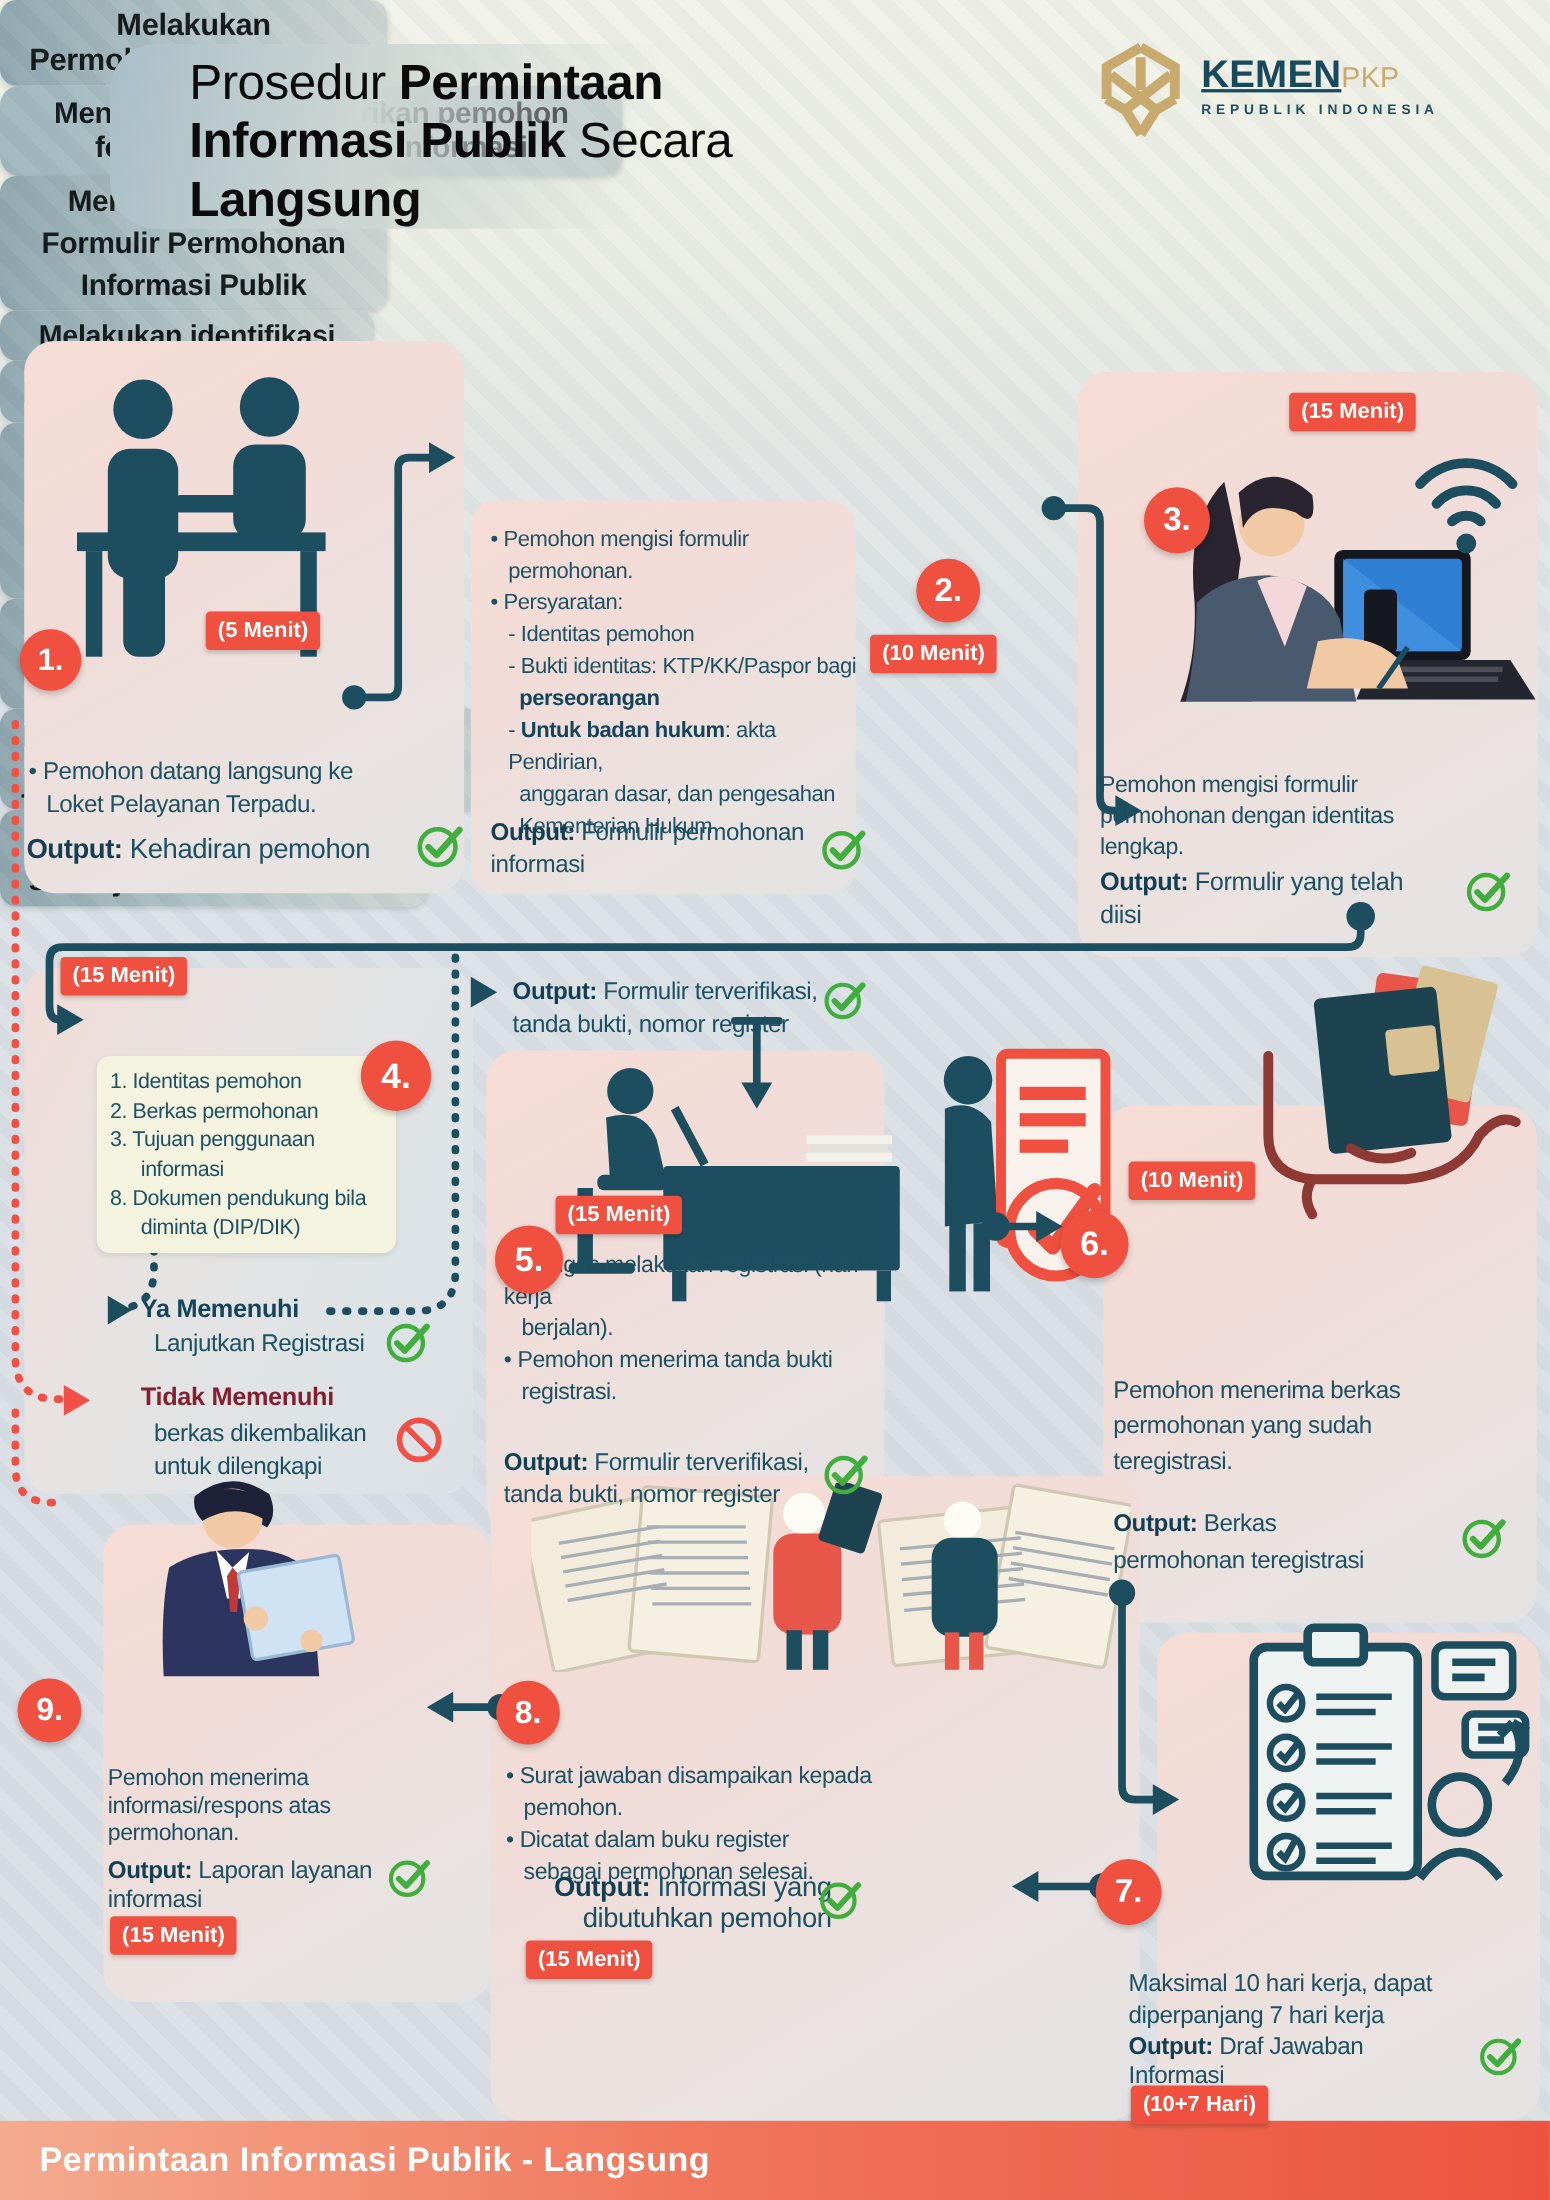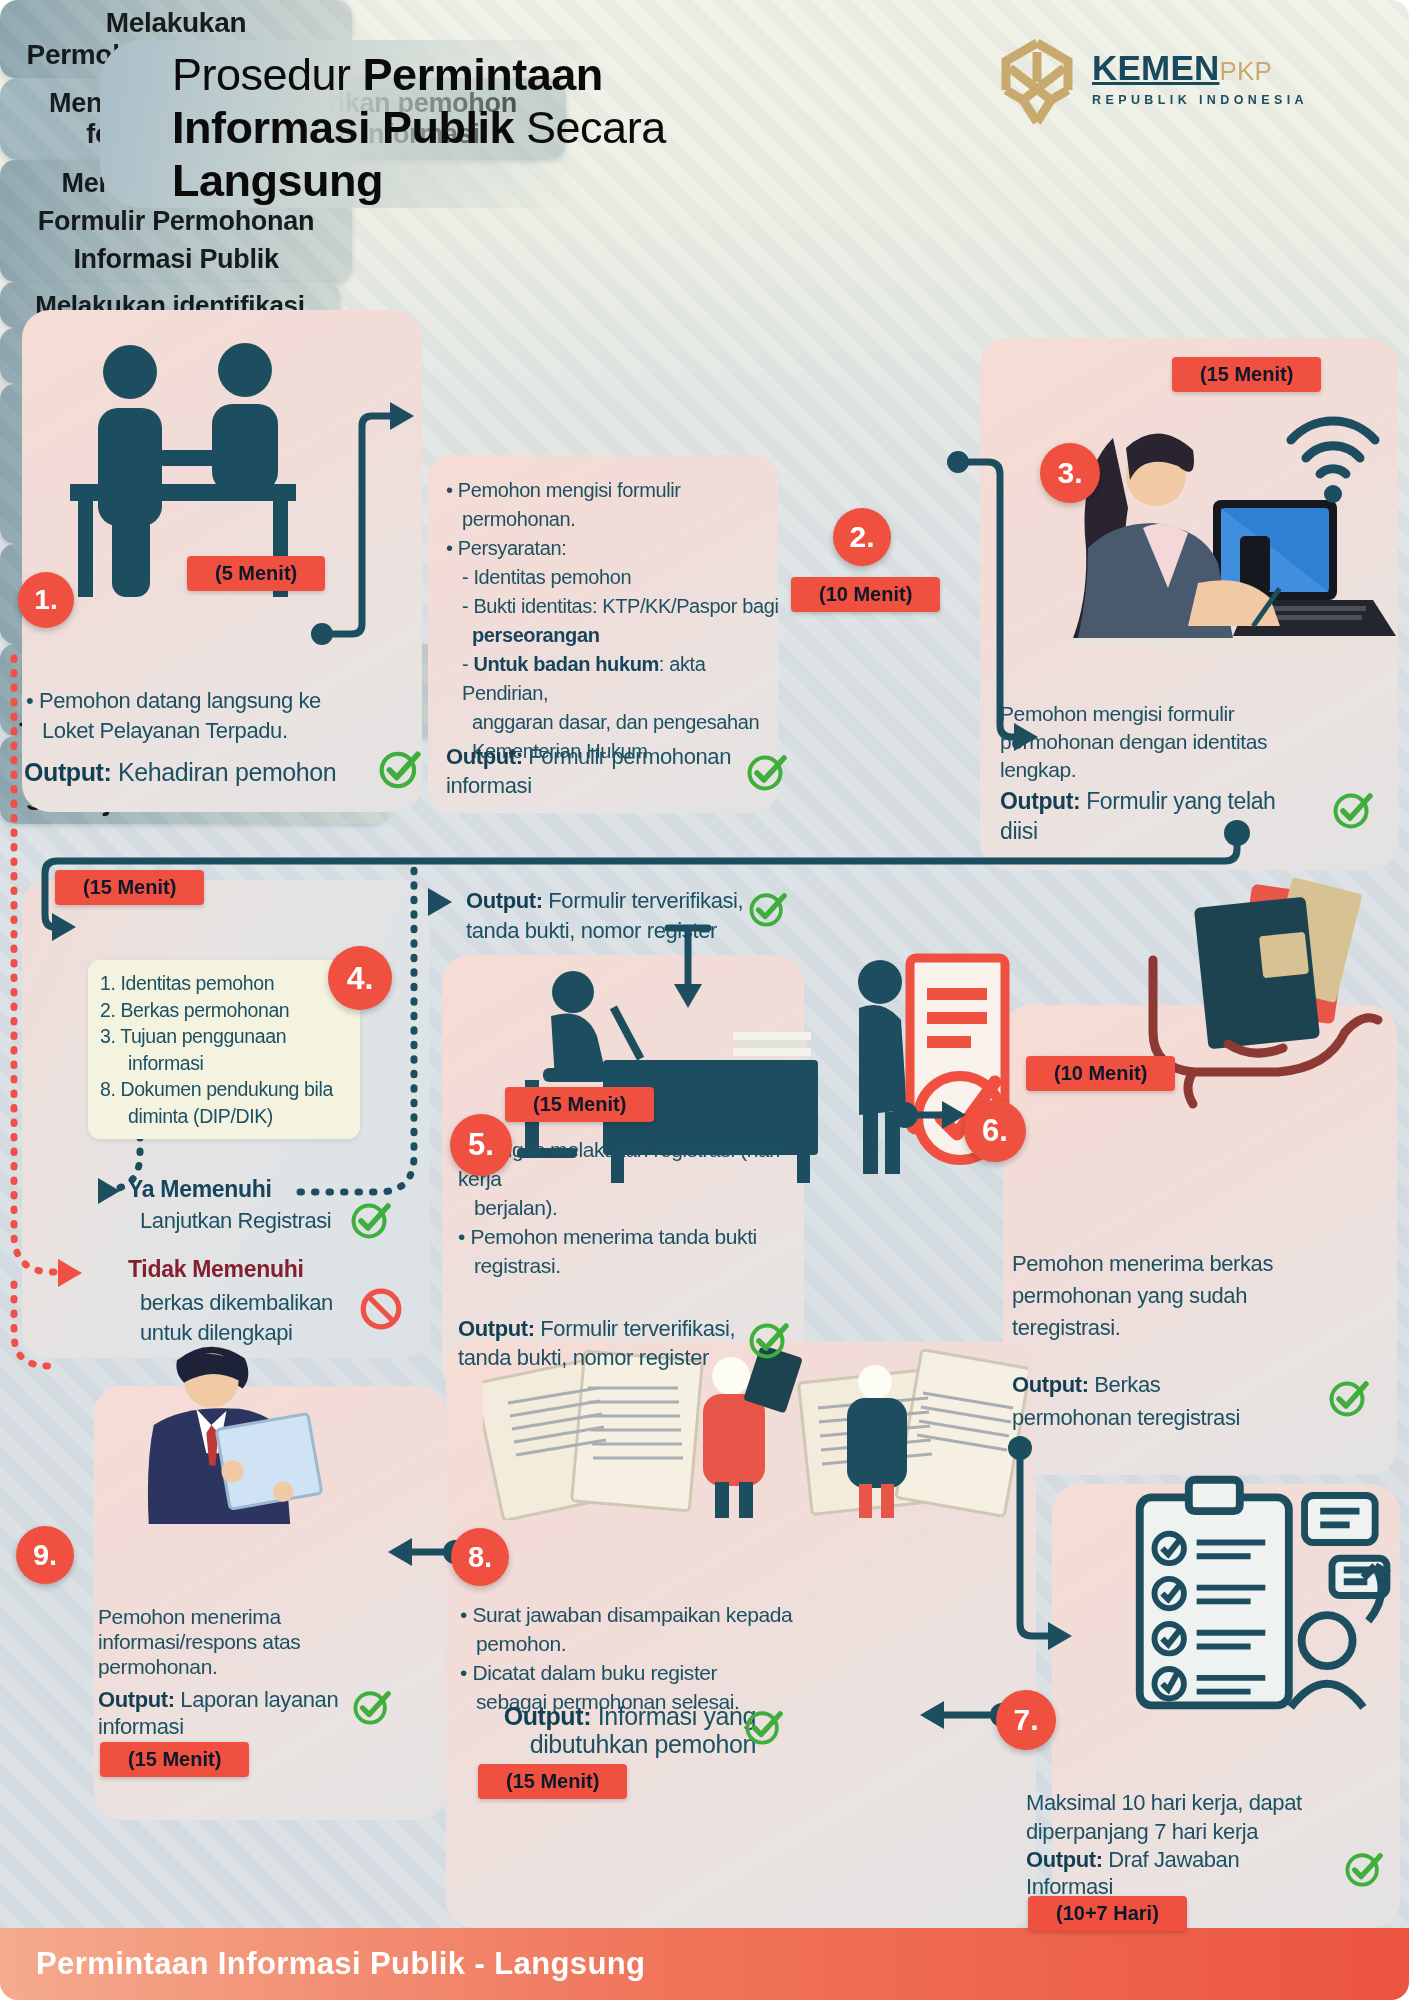--- a/index.html
+++ b/index.html
@@ -1,30 +1,30 @@
 <!DOCTYPE html>
 <html><head>
 <meta charset="utf-8">
 <style>
   html,body{margin:0;padding:0;}
   body{font-family:"Liberation Sans",sans-serif;}
   #canvas{position:relative;width:1409px;height:2000px;overflow:hidden;
-    background:linear-gradient(180deg,#f0f1e7 0%,#edefe4 10%,#e3e7e4 20%,#dce2e6 32%,#d8dfe4 60%,#dae0e5 100%);border-radius:18px;}
+    background:linear-gradient(180deg,#f0f1e7 0%,#edefe4 10%,#e3e7e4 20%,#dce2e6 32%,#d8dfe4 60%,#dae0e5 100%);}
   #canvas::before{content:"";position:absolute;inset:0;
     background:repeating-linear-gradient(45deg,rgba(255,255,255,.05) 0 14px,rgba(120,140,150,.05) 14px 28px);
     pointer-events:none;}
   .abs{position:absolute;}
   .card{background:linear-gradient(150deg,#f6dcd5 0%,#f1dcd8 38%,#e9e3e1 75%,#e3e2e2 100%);border-radius:28px;z-index:1;}
   .card-gray{background:linear-gradient(115deg,#f1dcd7 0%,#e6e3e2 38%,#dee3e6 72%,#dce1e6 100%);border-radius:26px;z-index:1;}
   .titlebar{background:linear-gradient(90deg,#8da5ae 0%,#b5c5c5 55%,#ccd5d1 100%);border-radius:15px;
     color:#0d1214;font-weight:700;display:flex;flex-direction:column;justify-content:center;z-index:5;
     letter-spacing:-.3px;box-shadow:0 2px 5px rgba(40,60,70,.18);}
   .t-center{text-align:center;}
-  .badge{position:absolute;background:#f0503f;color:#0f172a;font-weight:700;font-size:20px;line-height:1;
-    padding:7px 28px 8px;border-radius:4px;white-space:nowrap;z-index:6;box-shadow:0 2px 4px rgba(0,0,0,.18);}
+  .badge{position:absolute;background:#f0503f;color:#ffffff;font-weight:700;font-size:20px;line-height:1;
+    padding:7px 11px 8px;border-radius:4px;white-space:nowrap;z-index:6;box-shadow:0 2px 4px rgba(0,0,0,.18);}
   .numcircle{position:absolute;background:#f0503f;color:#fff;font-weight:700;border-radius:50%;
     display:flex;align-items:center;justify-content:center;z-index:7;box-shadow:0 3px 6px rgba(0,0,0,.22);}
   .body-text{color:#1c5063;font-size:20px;letter-spacing:-.4px;z-index:5;line-height:29px;}
   .output-label{font-weight:700;color:#123f53;}
   .indent1{padding-left:16px;}
   .indent2{padding-left:26px;}
   .bold-teal{font-weight:700;color:#14455c;}
   .checksvg{position:absolute;z-index:6;}
   .conn{position:absolute;left:0;top:0;z-index:4;pointer-events:none;}
   .illus{position:absolute;z-index:3;}

